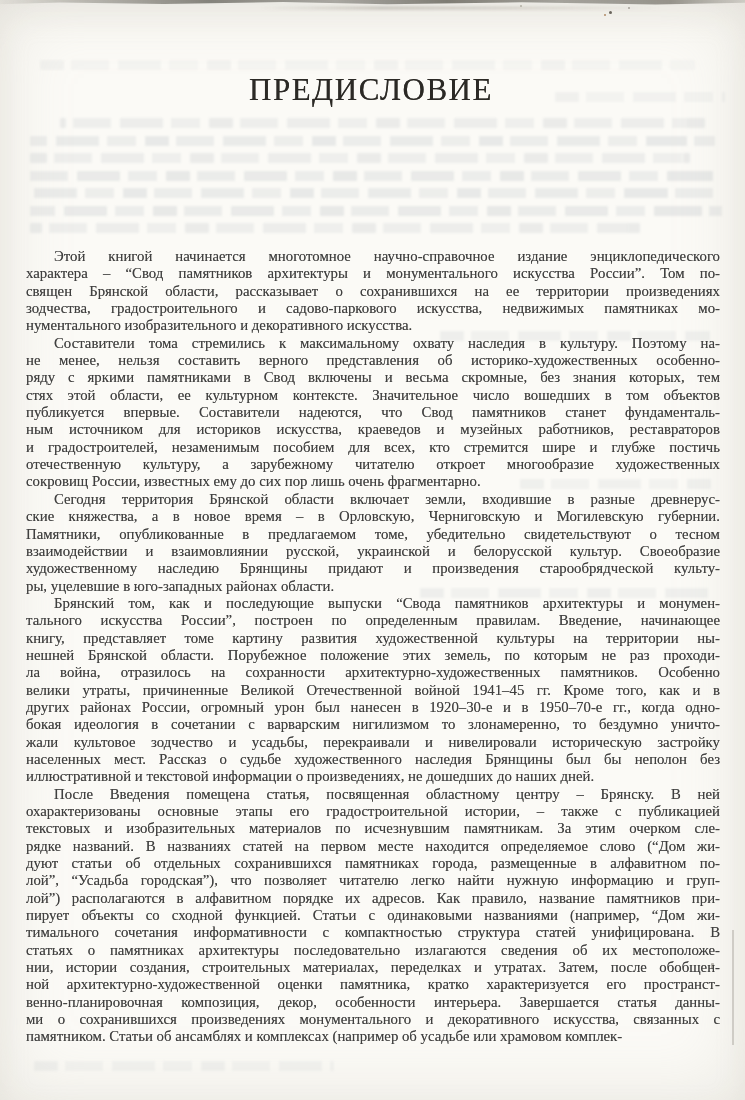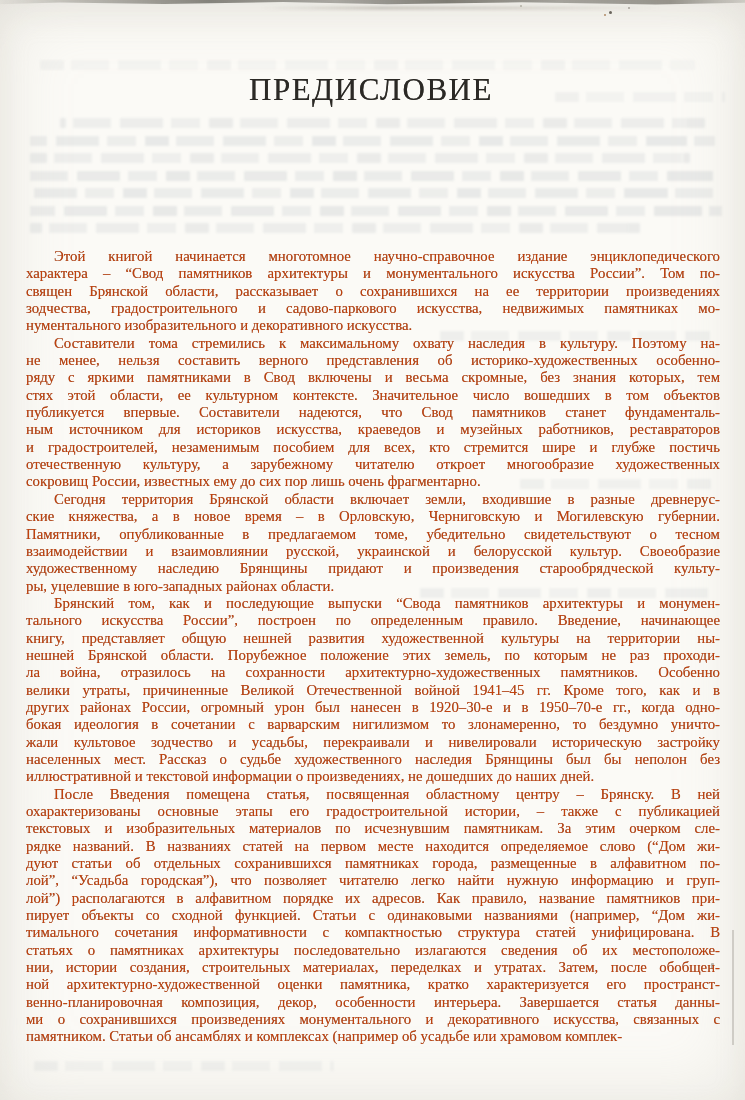--- a/index.html
+++ b/index.html
@@ -49,21 +49,21 @@
     position:absolute;top:72px;left:0;width:742px;
     margin:0;text-align:center;
     font-size:31px;font-weight:normal;
     letter-spacing:1.5px;
     color:#2b2925;
     text-shadow:0 0 .6px rgba(43,41,37,.75);
   }
   
   .body-text{
     position:absolute;left:26px;top:248px;width:694px;
-    color:#c2410c;
+    color:#404040;
     font-size:14.8px;
     text-shadow:0 0 .35px rgba(33,31,28,.5);
   }
   .paragraph{margin:0;padding:0;}
   .pline{
     height:17.35px;line-height:17.35px;
     text-align:justify;text-align-last:justify;
     white-space:normal;overflow:visible;
   }
   .pline.first{text-indent:28px;}
@@ -121,22 +121,22 @@
       <div class="paragraph">
         <div class="pline first">Сегодня территория Брянской области включает земли, входившие в разные древнерус-</div>
         <div class="pline">ские княжества, а в новое время – в Орловскую, Черниговскую и Могилевскую губернии.</div>
         <div class="pline">Памятники, опубликованные в предлагаемом томе, убедительно свидетельствуют о тесном</div>
         <div class="pline">взаимодействии и взаимовлиянии русской, украинской и белорусской культур. Своеобразие</div>
         <div class="pline">художественному наследию Брянщины придают и произведения старообрядческой культу-</div>
         <div class="pline last">ры, уцелевшие в юго-западных районах области.</div>
       </div>
       <div class="paragraph">
         <div class="pline first">Брянский том, как и последующие выпуски “Свода памятников архитектуры и монумен-</div>
-        <div class="pline">тального искусства России”, построен по определенным правило. Введение, начинающее</div>
-        <div class="pline">книгу, представляет общую нешней развития художественной культуры на территории ны-</div>
+        <div class="pline">тального искусства России”, построен по определенным правилам. Введение, начинающее</div>
+        <div class="pline">книгу, представляет томе картину развития художественной культуры на территории ны-</div>
         <div class="pline">нешней Брянской области. Порубежное положение этих земель, по которым не раз проходи-</div>
         <div class="pline">ла война, отразилось на сохранности архитектурно-художественных памятников. Особенно</div>
         <div class="pline">велики утраты, причиненные Великой Отечественной войной 1941–45 гг. Кроме того, как и в</div>
         <div class="pline">других районах России, огромный урон был нанесен в 1920–30-е и в 1950–70-е гг., когда одно-</div>
         <div class="pline">бокая идеология в сочетании с варварским нигилизмом то злонамеренно, то бездумно уничто-</div>
         <div class="pline">жали культовое зодчество и усадьбы, перекраивали и нивелировали историческую застройку</div>
         <div class="pline">населенных мест. Рассказ о судьбе художественного наследия Брянщины был бы неполон без</div>
         <div class="pline last">иллюстративной и текстовой информации о произведениях, не дошедших до наших дней.</div>
       </div>
       <div class="paragraph">

